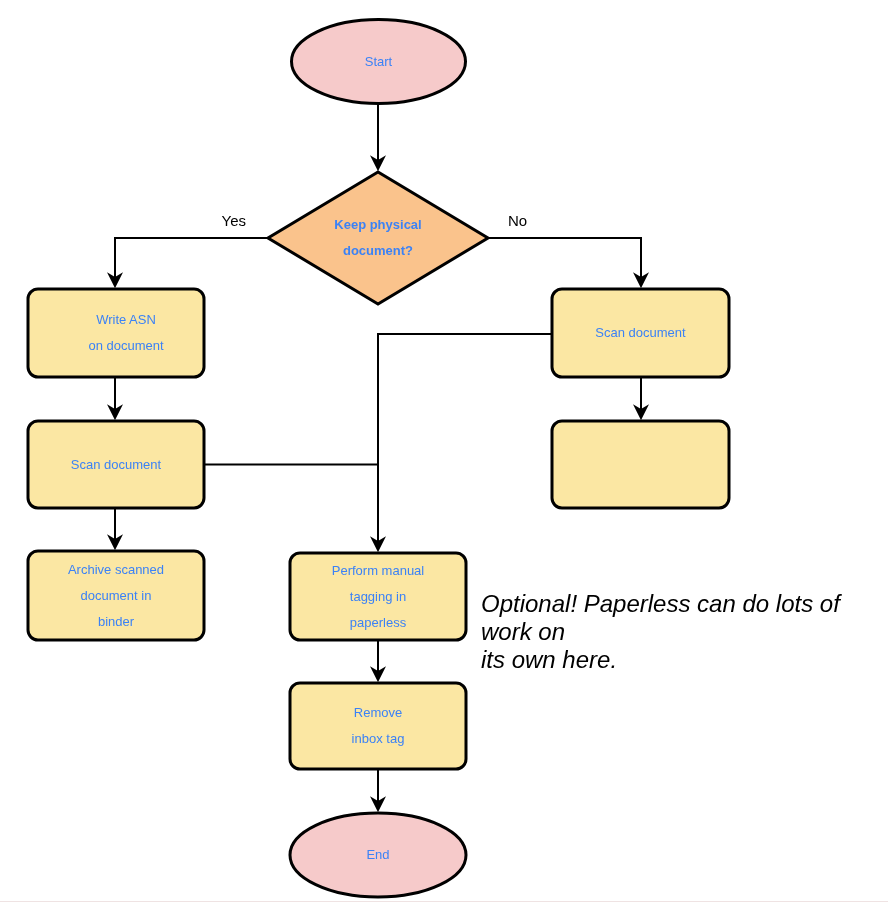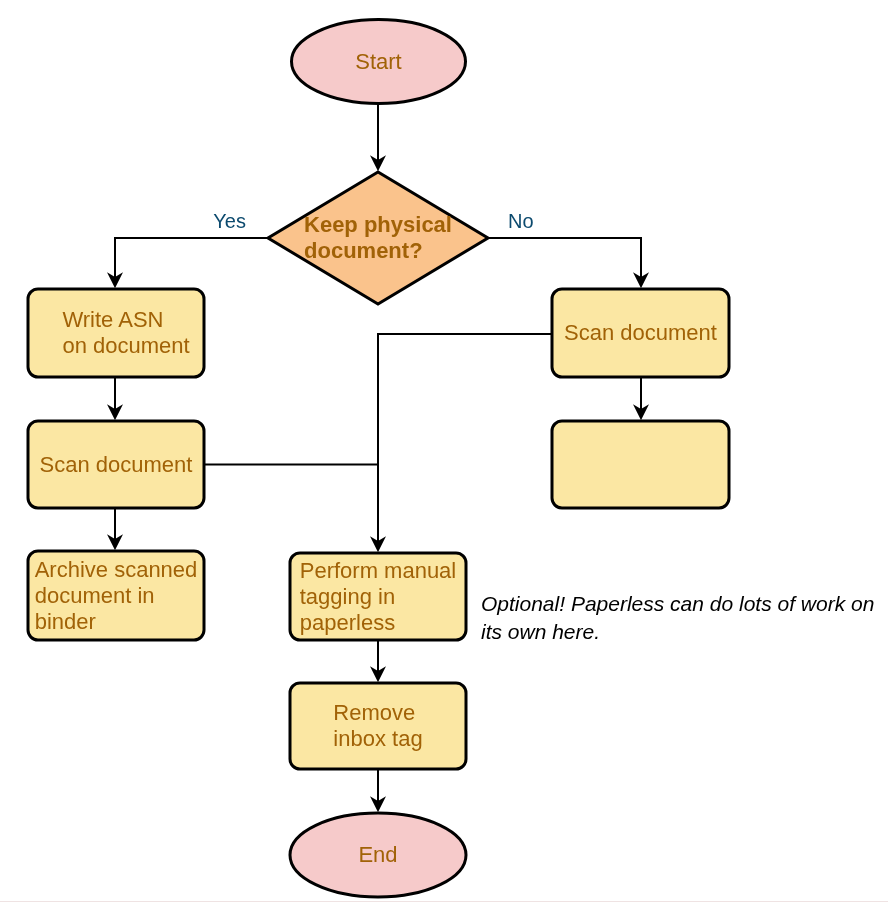--- a/index.html
+++ b/index.html
@@ -10,41 +10,41 @@
     background: #ffffff;
     font-family: "Liberation Sans", sans-serif;
     overflow: hidden;
   }
   .canvas > svg { position: absolute; left: 0; top: 0; }
   .node-label {
     position: absolute;
     display: flex;
     align-items: center;
     justify-content: center;
-    text-align: left;
+    text-align: center;
     white-space: pre-line;
-    font-size: 22px;
+    font-size: 13px;
     line-height: 26px;
-    color: #a16207;
+    color: #3b82f6;
   }
   .edge-label {
     position: absolute;
-    font-size: 20px;
+    font-size: 15px;
     line-height: 22px;
-    color: #0c4a6e;
+    color: #000000;
     white-space: nowrap;
   }
   .edge-label.yes { left: 170px; top: 210px; width: 76px; text-align: right; }
   .edge-label.no  { left: 508px; top: 210px; width: 76px; text-align: left; }
   .note {
     position: absolute;
     left: 481px;
     top: 590px;
     width: 404px;
-    font-size: 21px;
+    font-size: 24px;
     line-height: 28px;
     font-style: italic;
     color: #000000;
     white-space: pre-line;
   }
   .bottom-rule {
     position: absolute;
     left: 0;
     top: 901px;
     width: 888px;

